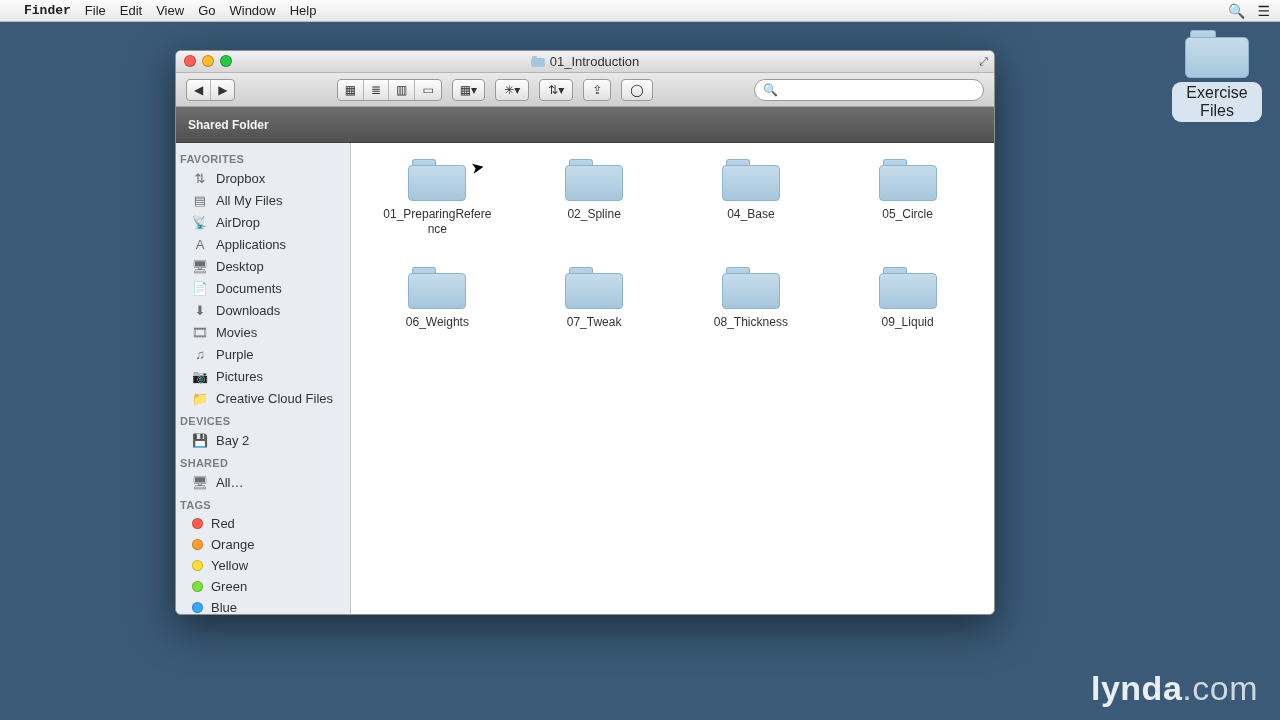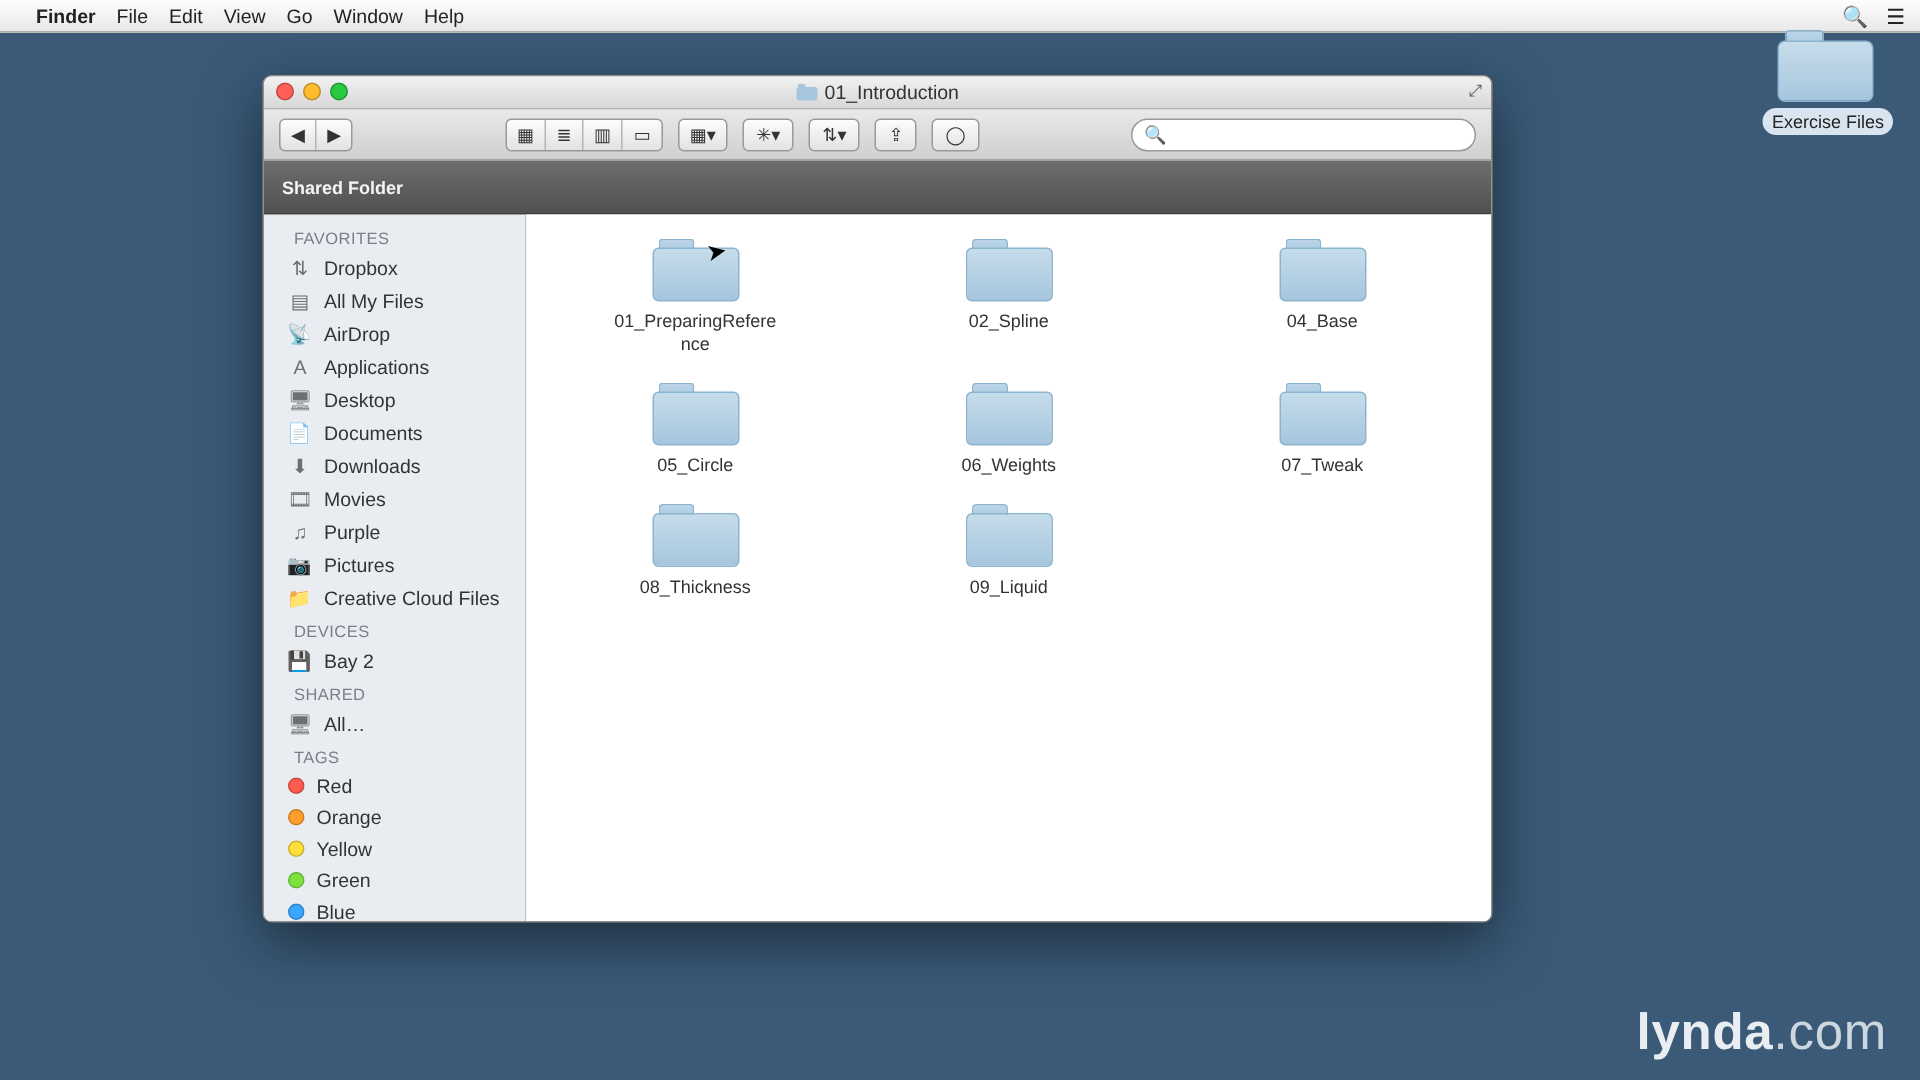--- a/index.html
+++ b/index.html
@@ -8,29 +8,29 @@
 
   
   .menubar {
     position: absolute; top: 0; left: 0; right: 0; height: 22px;
     background: linear-gradient(#fdfdfd, #e8e8e8);
     display: flex; align-items: center; padding: 0 10px;
     font-size: 13px; color: #222;
     border-bottom: 1px solid #bbb;
   }
   .menubar .apple { font-size: 15px; margin-right: 14px; }
-  .menubar .app-name { font-weight: bold; margin-right: 14px; }
+  .menubar .app-name { font-weight: bold; margin-right: 14px; font-family: Liberation Mono, monospace; }
   .menubar .menu-item { margin-right: 14px; cursor: default; }
   .menubar .spacer { flex: 1; }
   .menubar .right-icon { margin-left: 12px; font-size: 14px; }
 
   
   .desktop-icon {
-    position: absolute; top: 20px; right: 18px; width: 90px;
-    text-align: right; color: #222; font-size: 12px;
+    position: absolute; top: 30px; right: 18px; width: 90px;
+    text-align: center; color: #222; font-size: 16px;
   }
   .desktop-icon .folder-lg { margin: 0 auto 4px; }
   .desktop-icon .label {
     background: #d8e4ef; border-radius: 9px; padding: 2px 6px; display: inline-block;
   }
 
   
   .window {
     position: absolute; left: 175px; top: 50px; width: 820px; height: 565px;
     background: #fff; border: 1px solid #8f8f8f; border-radius: 6px;
@@ -77,27 +77,27 @@
     color:#f4f4f4; font-size:12px; font-weight:bold;
     display:flex; align-items:center; padding:0 12px;
     border-bottom:1px solid #3d3d3d;
   }
 
   .body { flex:1; display:flex; min-height:0; }
   .sidebar {
     width: 175px; background:#e9edf2; border-right:1px solid #c5c5c5;
     overflow-y:auto; font-size:13px; padding-top:4px;
   }
-  .sb-header { font-size:11px; color:#7a7f86; font-weight:normal; padding:6px 20px 2px; letter-spacing:.3px; }
+  .sb-header { font-size:11px; color:#7a7f86; font-weight:bold; padding:6px 4px 2px; letter-spacing:.3px; }
   .sb-item { display:flex; align-items:center; gap:8px; padding:3px 12px 3px 16px; color:#333; cursor:default;}
   .sb-item .ic { width:16px; height:16px; display:inline-flex; align-items:center; justify-content:center; color:#6d6f73; font-size:13px;}
   .tag-dot { width:11px; height:11px; border-radius:50%; border:1px solid rgba(0,0,0,.2); }
 
   .content { flex:1; background:#fff; overflow:auto; padding:16px 12px; }
-  .grid { display:grid; grid-template-columns: repeat(3, 1fr); gap: 18px 8px; }
+  .grid { display:grid; grid-template-columns: repeat(4, 1fr); gap: 30px 8px; }
   .item { display:flex; flex-direction:column; align-items:center; text-align:center; font-size:12px; color:#333; cursor:default;}
   .item .name { margin-top:6px; max-width:110px; word-break:break-word; line-height:1.25;}
 
   
   .folder {
     width:58px; height:42px; position:relative;
   }
   .folder::before {
     content:""; position:absolute; left:4px; top:0; width:22px; height:10px;
     background:linear-gradient(#bcd6e8,#a6c6dd); border-radius:3px 3px 0 0;

